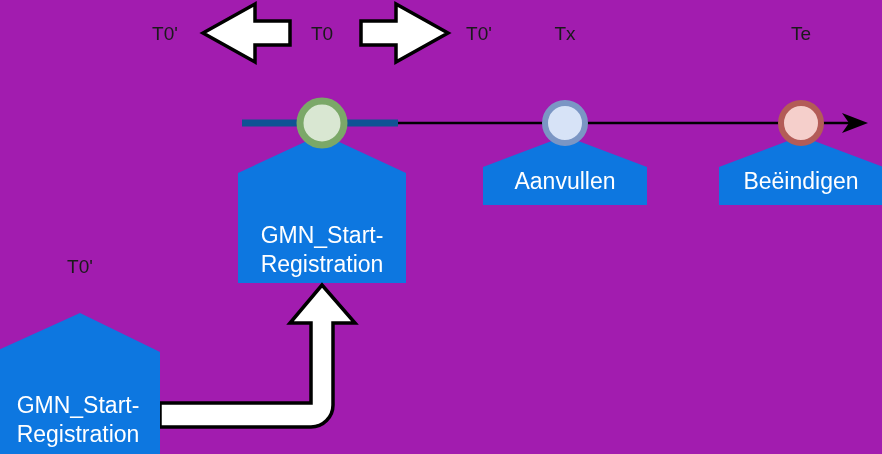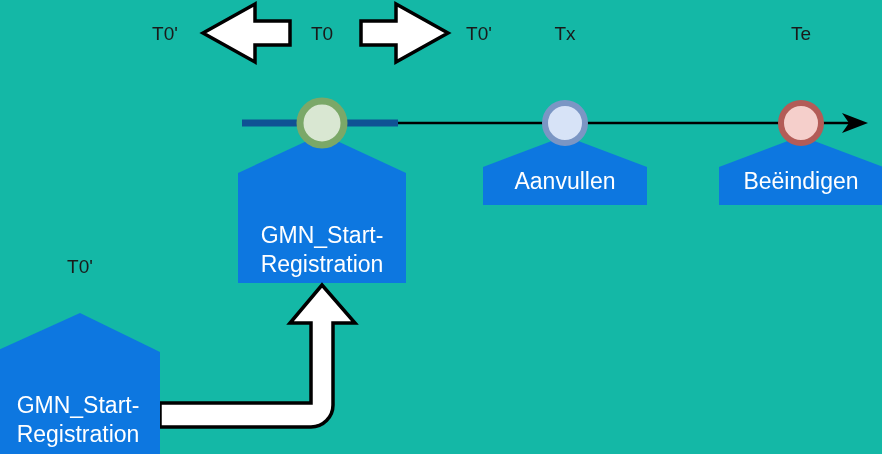--- a/index.html
+++ b/index.html
@@ -4,21 +4,21 @@
 <style>
   html, body {
     margin: 0;
     padding: 0;
     background: #ffffff;
   }
   #canvas {
     position: relative;
     width: 882px;
     height: 454px;
-    background: #14b8a6;
+    background: #a21caf;
     overflow: hidden;
     font-family: "Liberation Sans", sans-serif;
   }
   #diagram-svg {
     position: absolute;
     left: 0;
     top: 0;
     width: 882px;
     height: 454px;
   }

